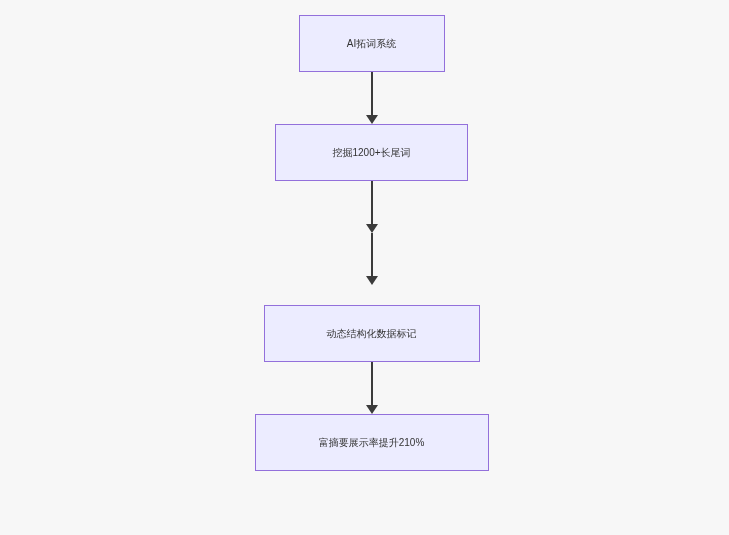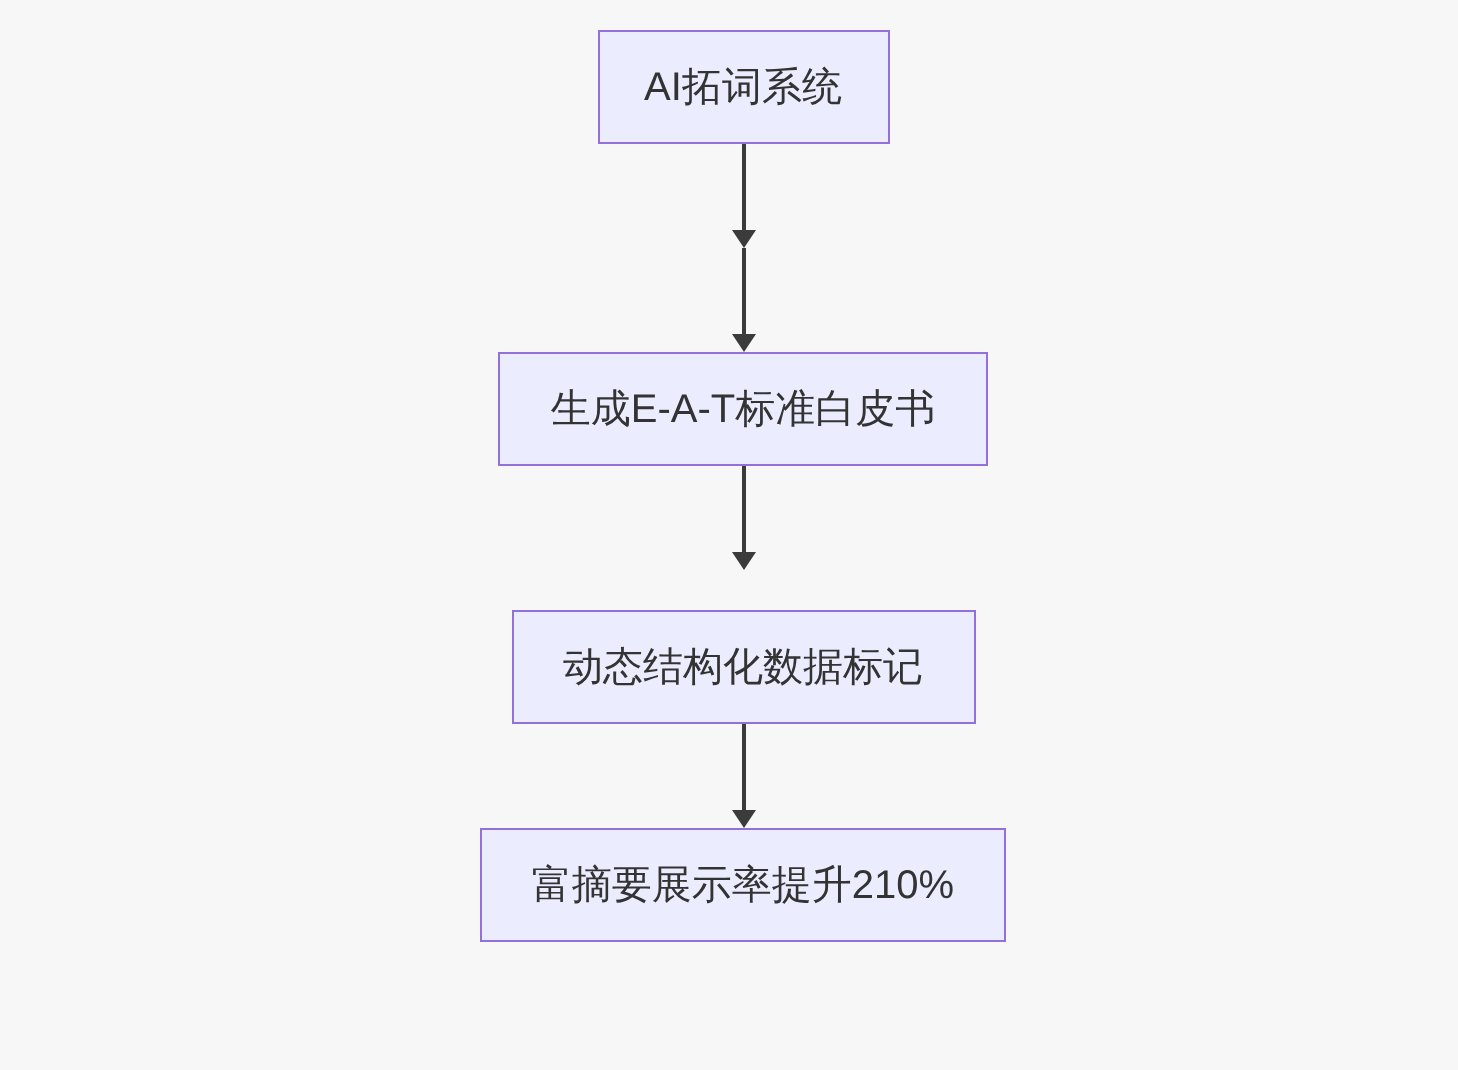--- a/index.html
+++ b/index.html
@@ -23,21 +23,21 @@
     flex-direction: column;
     align-items: center;
     padding-top: 15px;
     transform: translateX(7px);
   }
   .flow-node {
     height: 57px;
     background: var(--node-fill);
     border: 1.5px solid var(--node-border);
     color: var(--text);
-    font-size: 20px;
+    font-size: 10px;
     display: flex;
     align-items: center;
     justify-content: center;
     white-space: nowrap;
     flex-shrink: 0;
   }
   .edge {
     position: relative;
     width: 14px;
     height: 52px;
@@ -70,29 +70,29 @@
 
   <div class="flow-node" style="min-width:146px; padding:0 20px;">
     <span>AI拓词系统</span>
   </div>
 
   <div class="edge">
     <div class="line"></div>
     <div class="head"></div>
   </div>
 
+  <div class="flow-node" style="min-width:193px; padding:0 24px;">
+    <span>挖掘1200+长尾词</span>
+  </div>
 
   <div class="edge">
     <div class="line"></div>
     <div class="head"></div>
   </div>
 
-  <div class="flow-node" style="min-width:221px; padding:0 25px;">
-    <span>生成E-A-T标准白皮书</span>
-  </div>
 
   <div class="edge">
     <div class="line"></div>
     <div class="head"></div>
   </div>
 
   <div class="flow-node" style="min-width:216px; padding:0 25px;margin-top:20px;">
     <span>动态结构化数据标记</span>
   </div>
 

